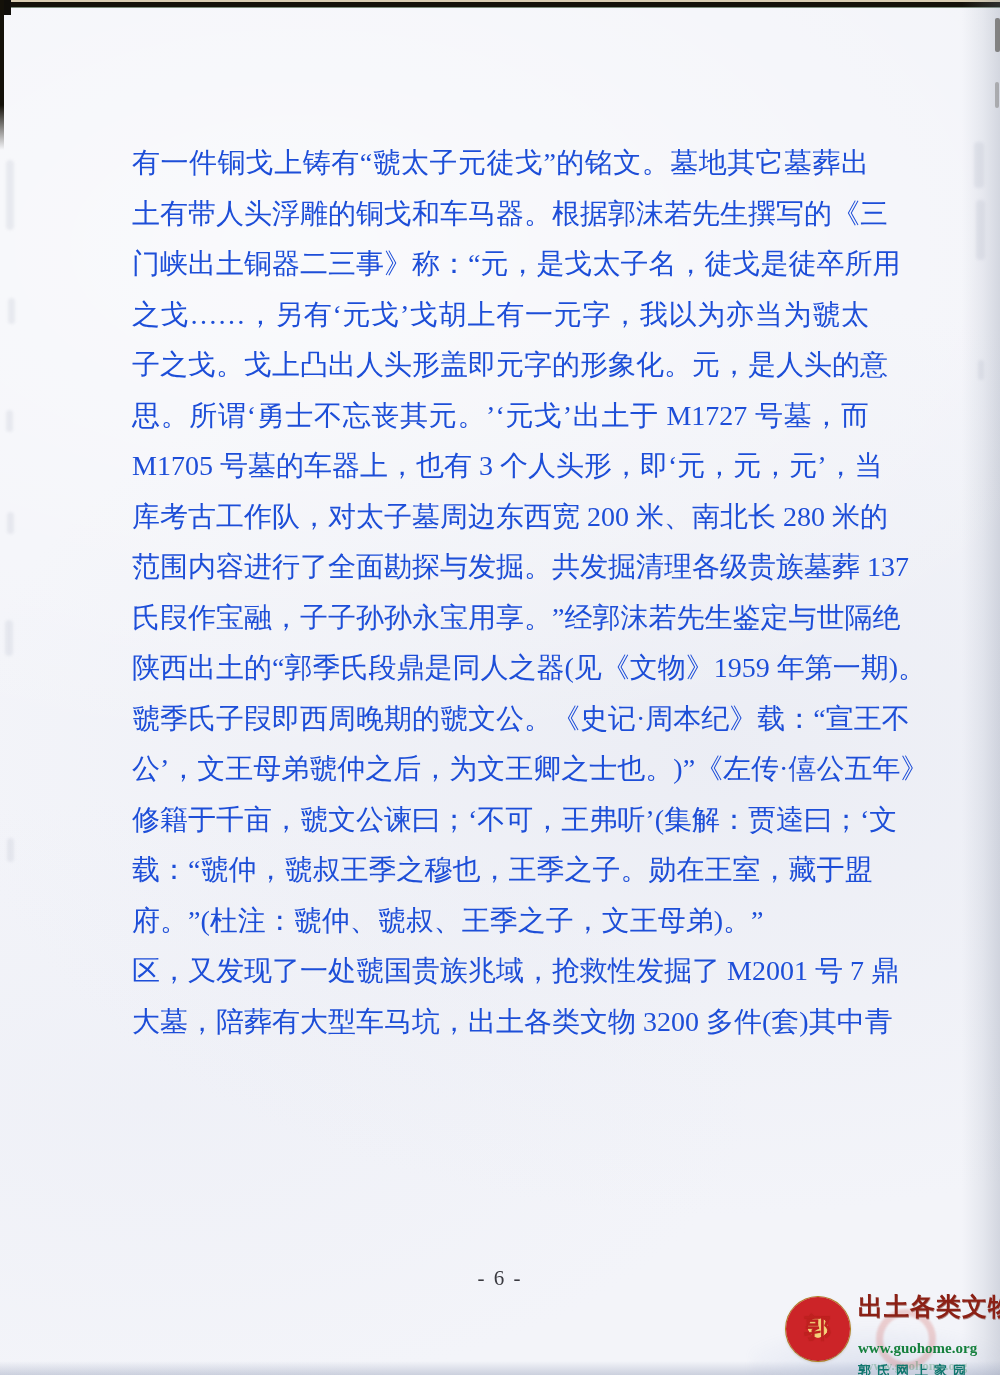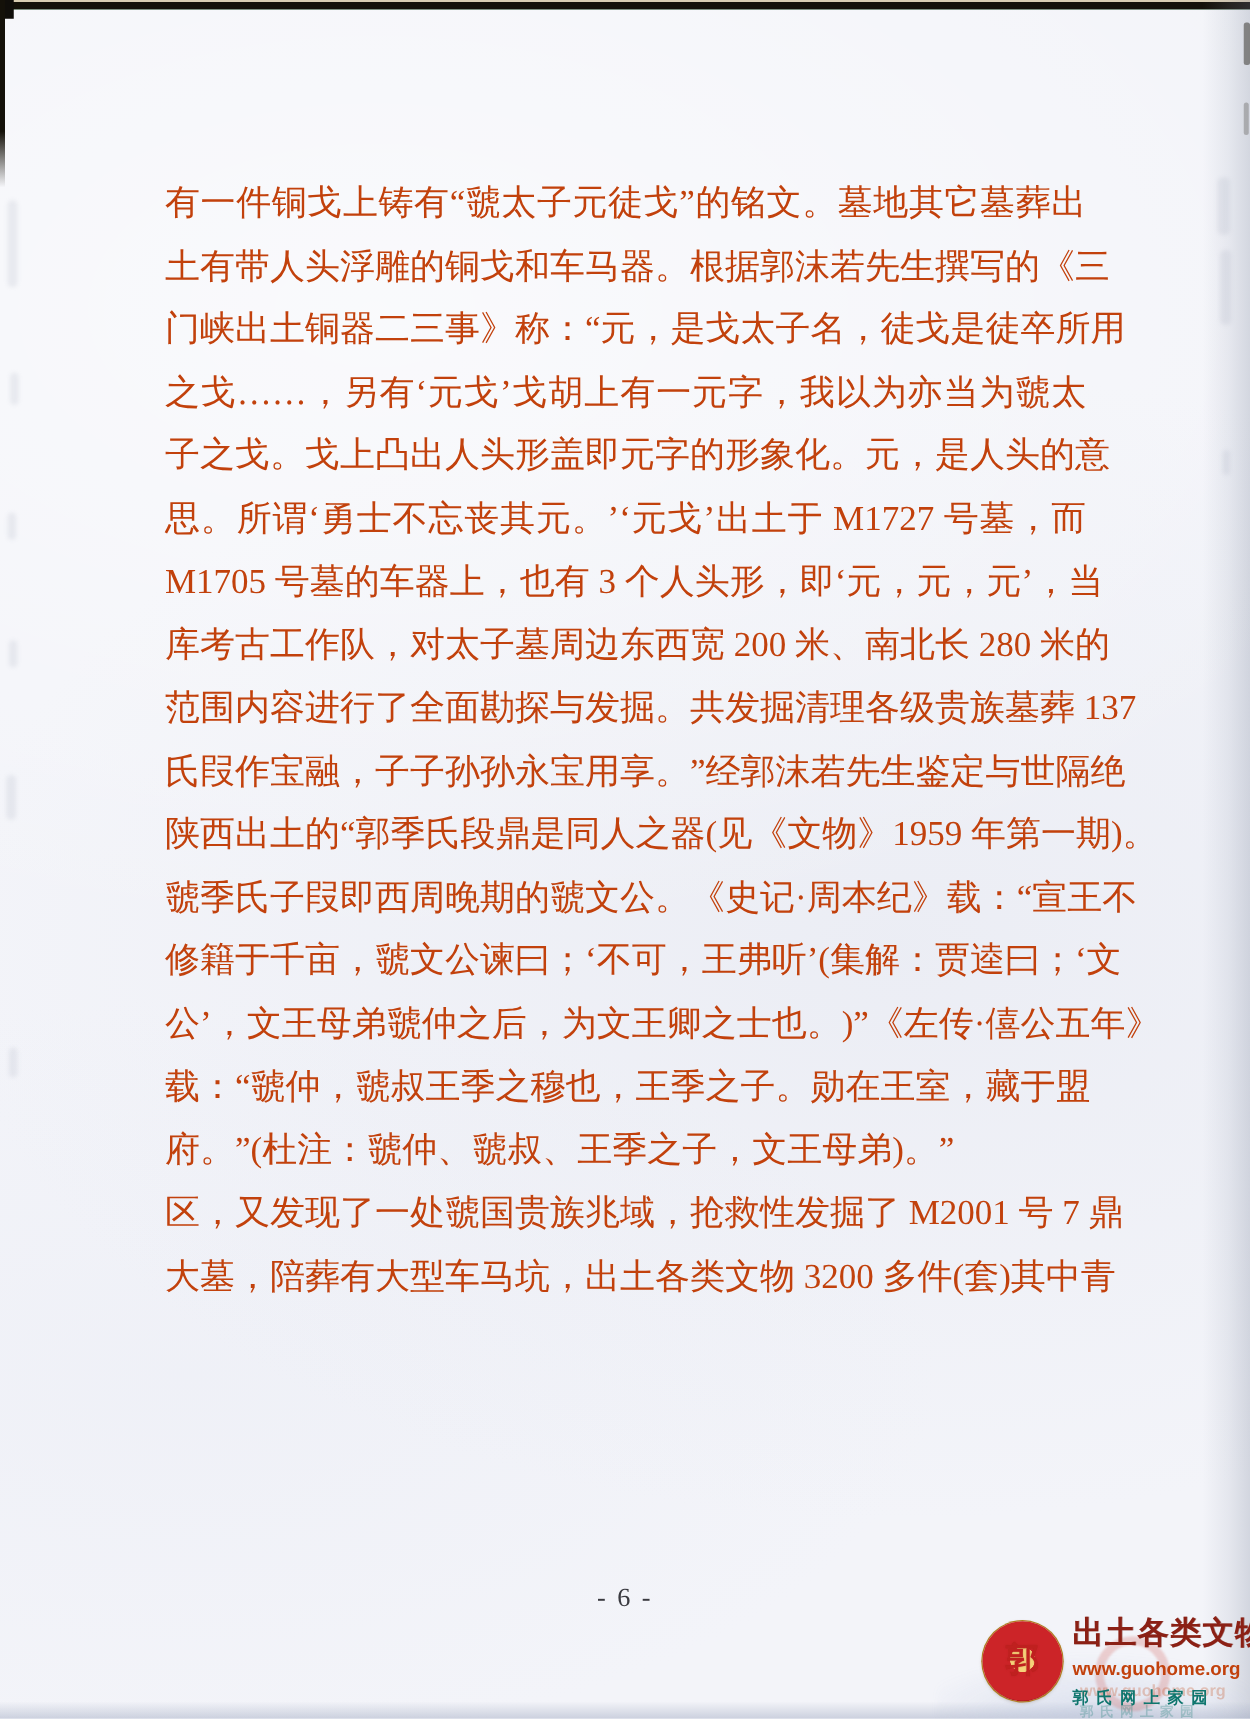--- a/index.html
+++ b/index.html
@@ -32,21 +32,21 @@
     background: linear-gradient(to bottom, rgba(148,158,184,0), rgba(148,158,184,.42));
   }
   .nick { position: absolute; background: #55534e; border-radius: 2px; }
   .nick.n1 { right: 0; top: 18px; width: 5px; height: 34px; opacity: .65; }
   .nick.n2 { right: 1px; top: 82px; width: 4px; height: 26px; opacity: .35; }
   
   .bleed { position: absolute; background: #8c93a8; opacity: .14; border-radius: 4px; filter: blur(1.5px); }
   
   .text-block {
     position: absolute; left: 132px; top: 138px; width: 737px;
-    font-size: 28px; color: #c2410c;
+    font-size: 28px; color: #1d4ed8;
   }
   .line {
     line-height: 50.5px; height: 50.5px; white-space: nowrap;
     text-align: justify; text-align-last: justify;
   }
   .line.para-end { text-align-last: left; }
   .line.indent { text-indent: 56px; margin-top: 7px; }
   
   .page-number {
     position: absolute; left: 0; top: 1266px; width: 1000px;
@@ -71,22 +71,22 @@
     font-size: 27px; font-weight: bold; color: #c0201f; line-height: 1;
     text-shadow: 0 0 1px rgba(150,30,20,.6);
   }
   .wm-text { position: absolute; left: 72px; top: 6px; width: 132px; }
   .wm-title {
     font-size: 25px; font-weight: bold; color: #8b2015;
     letter-spacing: 1px; white-space: nowrap; line-height: 1.1;
     text-shadow: .5px .5px 0 rgba(110,25,15,.5);
   }
   .wm-url {
-    font-size: 15px; font-weight: bold; color: #c2410c;
-    font-family: Liberation Sans, sans-serif; white-space: nowrap; margin-top: 6px;
+    font-size: 15px; font-weight: bold; color: #15803d;
+    font-family: Liberation Serif, serif; white-space: nowrap; margin-top: 19px;
   }
   .wm-tagline {
     font-size: 13px; color: #0f766e; letter-spacing: 6px;
     white-space: nowrap; margin-top: 5px; font-weight: bold;
   }
   .wm-ghost {
     position: absolute; left: 64px; top: 30px; width: 140px;
     opacity: .26; filter: blur(.6px); transform: translate(14px, 22px);
   }
   .wm-ghost .wm-url { font-size: 13px; }
@@ -123,22 +123,22 @@
   <div class="line">门峡出土铜器二三事》称：“元，是戈太子名，徒戈是徒卒所用</div>
   <div class="line">之戈……，另有‘元戈’戈胡上有一元字，我以为亦当为虢太</div>
   <div class="line">子之戈。戈上凸出人头形盖即元字的形象化。元，是人头的意</div>
   <div class="line">思。所谓‘勇士不忘丧其元。’‘元戈’出土于 M1727 号墓，而</div>
   <div class="line">M1705 号墓的车器上，也有 3 个人头形，即‘元，元，元’，当</div>
   <div class="line">库考古工作队，对太子墓周边东西宽 200 米、南北长 280 米的</div>
   <div class="line">范围内容进行了全面勘探与发掘。共发掘清理各级贵族墓葬 137</div>
   <div class="line">氏叚作宝融，子子孙孙永宝用享。”经郭沫若先生鉴定与世隔绝</div>
   <div class="line">陕西出土的“郭季氏段鼎是同人之器(见《文物》1959 年第一期)。</div>
   <div class="line">虢季氏子叚即西周晚期的虢文公。《史记·周本纪》载：“宣王不</div>
+  <div class="line">公’，文王母弟虢仲之后，为文王卿之士也。)”《左传·僖公五年》</div>
   <div class="line">修籍于千亩，虢文公谏曰；‘不可，王弗听’(集解：贾逵曰；‘文</div>
-  <div class="line">公’，文王母弟虢仲之后，为文王卿之士也。)”《左传·僖公五年》</div>
   <div class="line">载：“虢仲，虢叔王季之穆也，王季之子。勋在王室，藏于盟</div>
   <div class="line para-end">府。”(杜注：虢仲、虢叔、王季之子，文王母弟)。”</div>
   <div class="line">区，又发现了一处虢国贵族兆域，抢救性发掘了 M2001 号 7 鼎</div>
   <div class="line">大墓，陪葬有大型车马坑，出土各类文物 3200 多件(套)其中青</div>
 </main>
 
 <div class="page-number">- 6 -</div>
 
 <div class="cloud"></div>
 <div class="watermark">

